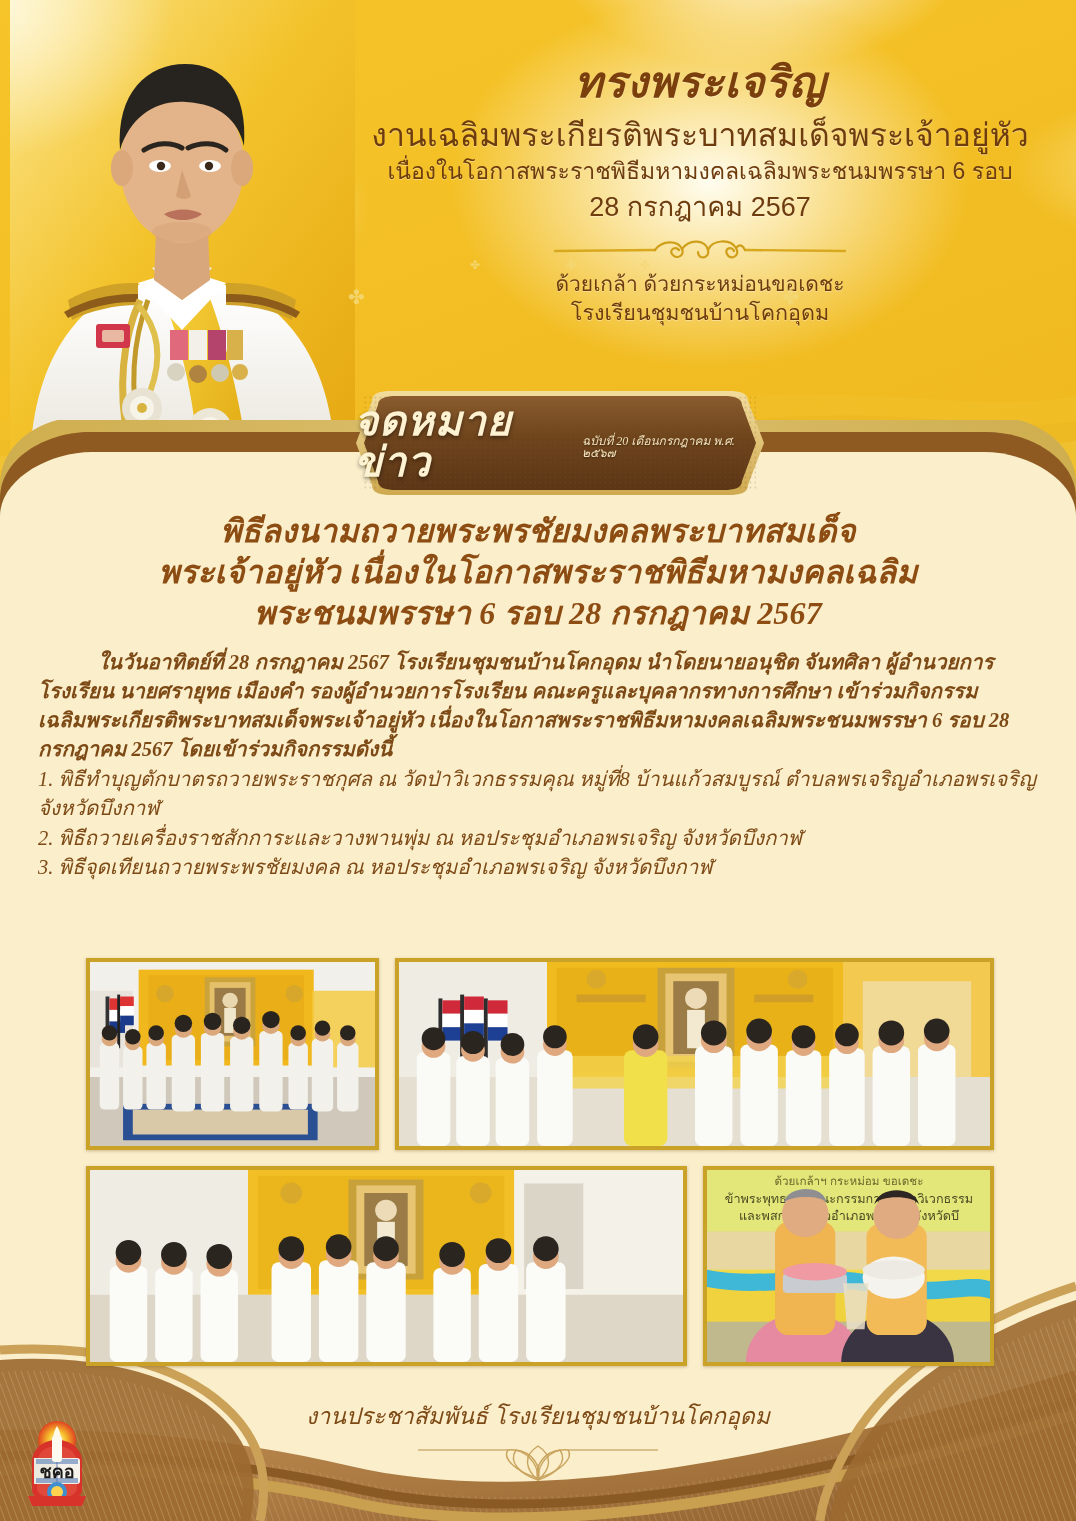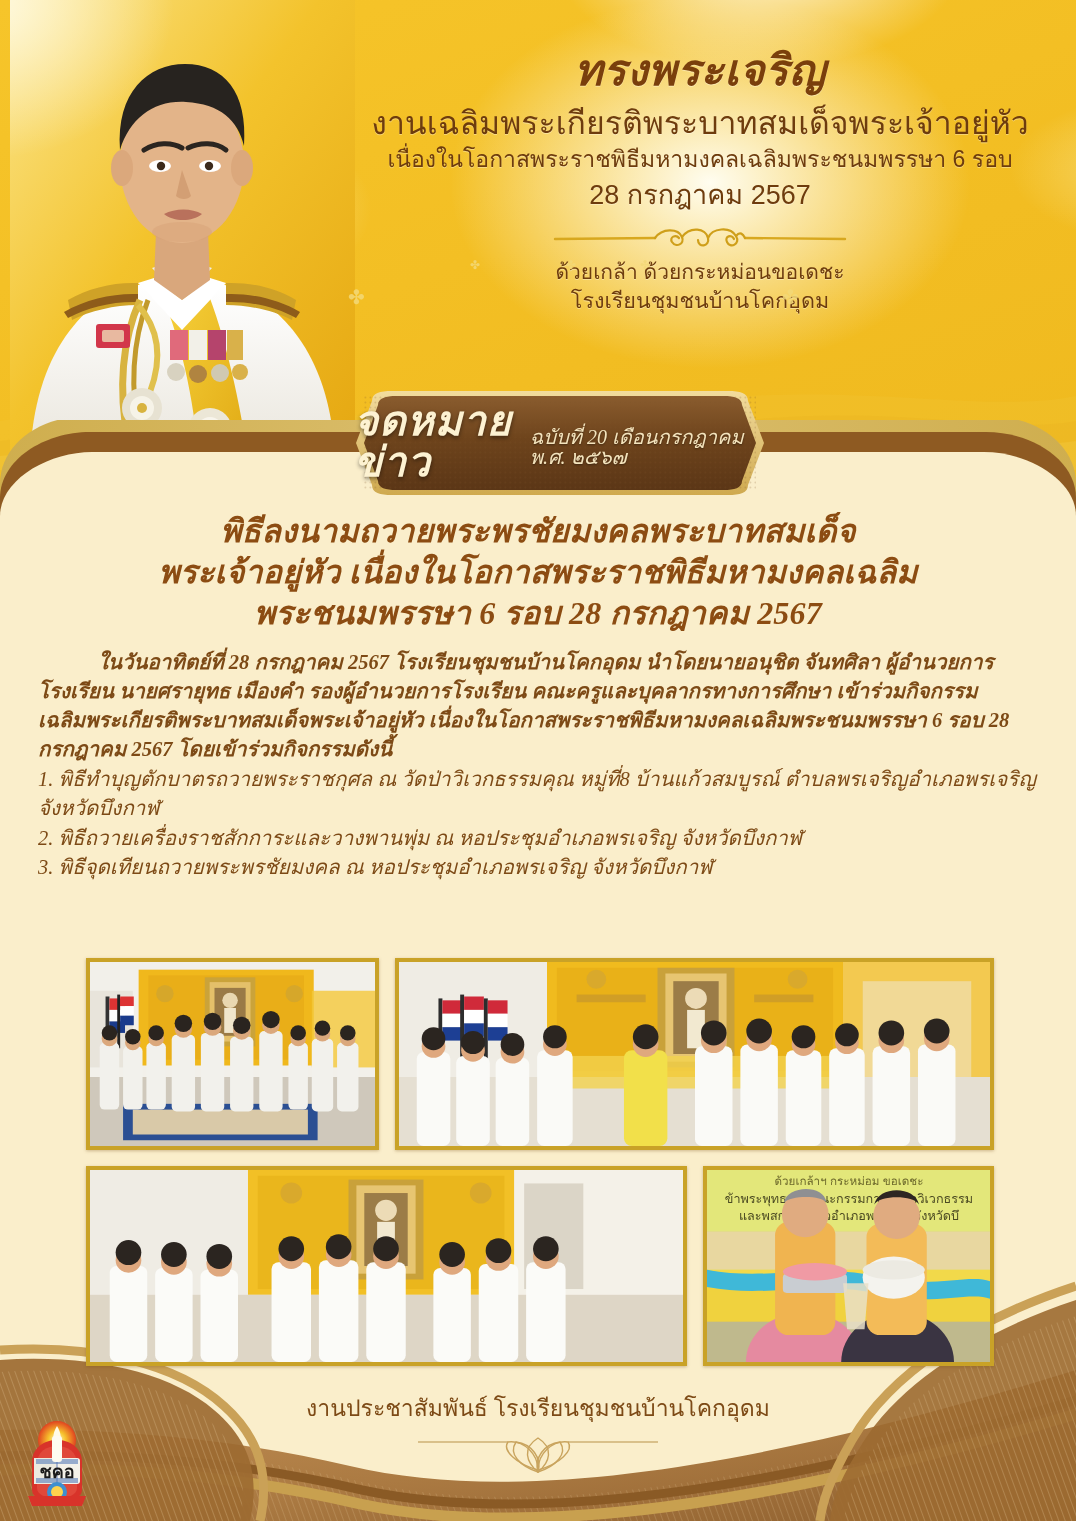--- a/index.html
+++ b/index.html
@@ -50,20 +50,21 @@
   .header-text {
     position:absolute; left:350px; top:46px; width:700px;
     text-align:center; color:#6b3d10;
     text-shadow:0 1px 0 rgba(255,255,255,.35);
   }
   .h-royal {
     font-family:"Liberation Serif", serif;
     font-style:italic; font-weight:bold;
     font-size:43px; line-height:1.18; color:#7a3f0c;
     letter-spacing:.5px;
+    margin-top:12px;
   }
   .h-l1 { font-size:32px; line-height:1.32; margin-top:5px; color:#6e3c0d; }
   .h-l2 { font-size:23px; line-height:1.32; color:#6e3c0d; }
   .h-date { font-size:27px; line-height:1.45; color:#6e3c0d; margin-top:2px;}
 
   .flourish { width:300px; height:30px; margin:7px auto 6px; display:block; }
 
   .h-ded1 { font-size:21px; line-height:1.35; color:#6e3c0d; }
   .h-ded2 { font-size:21.5px; line-height:1.35; color:#6e3c0d; }
   .h-ded3 { font-size:21.5px; line-height:1.35; color:#6e3c0d; }
@@ -85,21 +86,21 @@
     font-family:"Liberation Serif", serif;
     font-style:italic; font-weight:bold;
     font-size:41px; line-height:1;
     letter-spacing:1px;
     text-shadow:0 2px 4px rgba(0,0,0,.45);
     margin-top:-2px;
   }
   .ribbon-sub {
     font-family:"Liberation Serif", serif;
     font-style:italic;
-    font-size:20px; line-height:1;
+    font-size:12px; line-height:1;
     margin-top:8px;
     color:#f3e3bc;
     text-shadow:0 1px 2px rgba(0,0,0,.4);
   }
 
   
   .panel-wrap { position:absolute; left:0; top:420px; width:1076px; height:1101px; }
   .panel-wrap svg.panel-shape { position:absolute; left:0; top:0; }
 
   .content {
@@ -145,21 +146,22 @@
   .ph3 { left:0;   top:208px; width:601px; height:200px; }
   .ph4 { left:617px; top:208px; width:291px; height:200px; }
 
   
   .footer {
     position:absolute; left:0; top:1390px; width:1076px;
     text-align:center;
   }
   .footer-text {
     font-family:"Liberation Serif", serif;
-    font-size:23px; color:#7d4a16;
+    font-style:italic;
+    font-size:23px; color:#7d4a16;margin-top:8px;
   }
   .lotus { display:block; margin:4px auto 0; }
 
   .logo { position:absolute; left:18px; top:1418px; width:78px; height:92px; }
 </style>
 </head>
 <body>
 
 <div class="poster">
 

